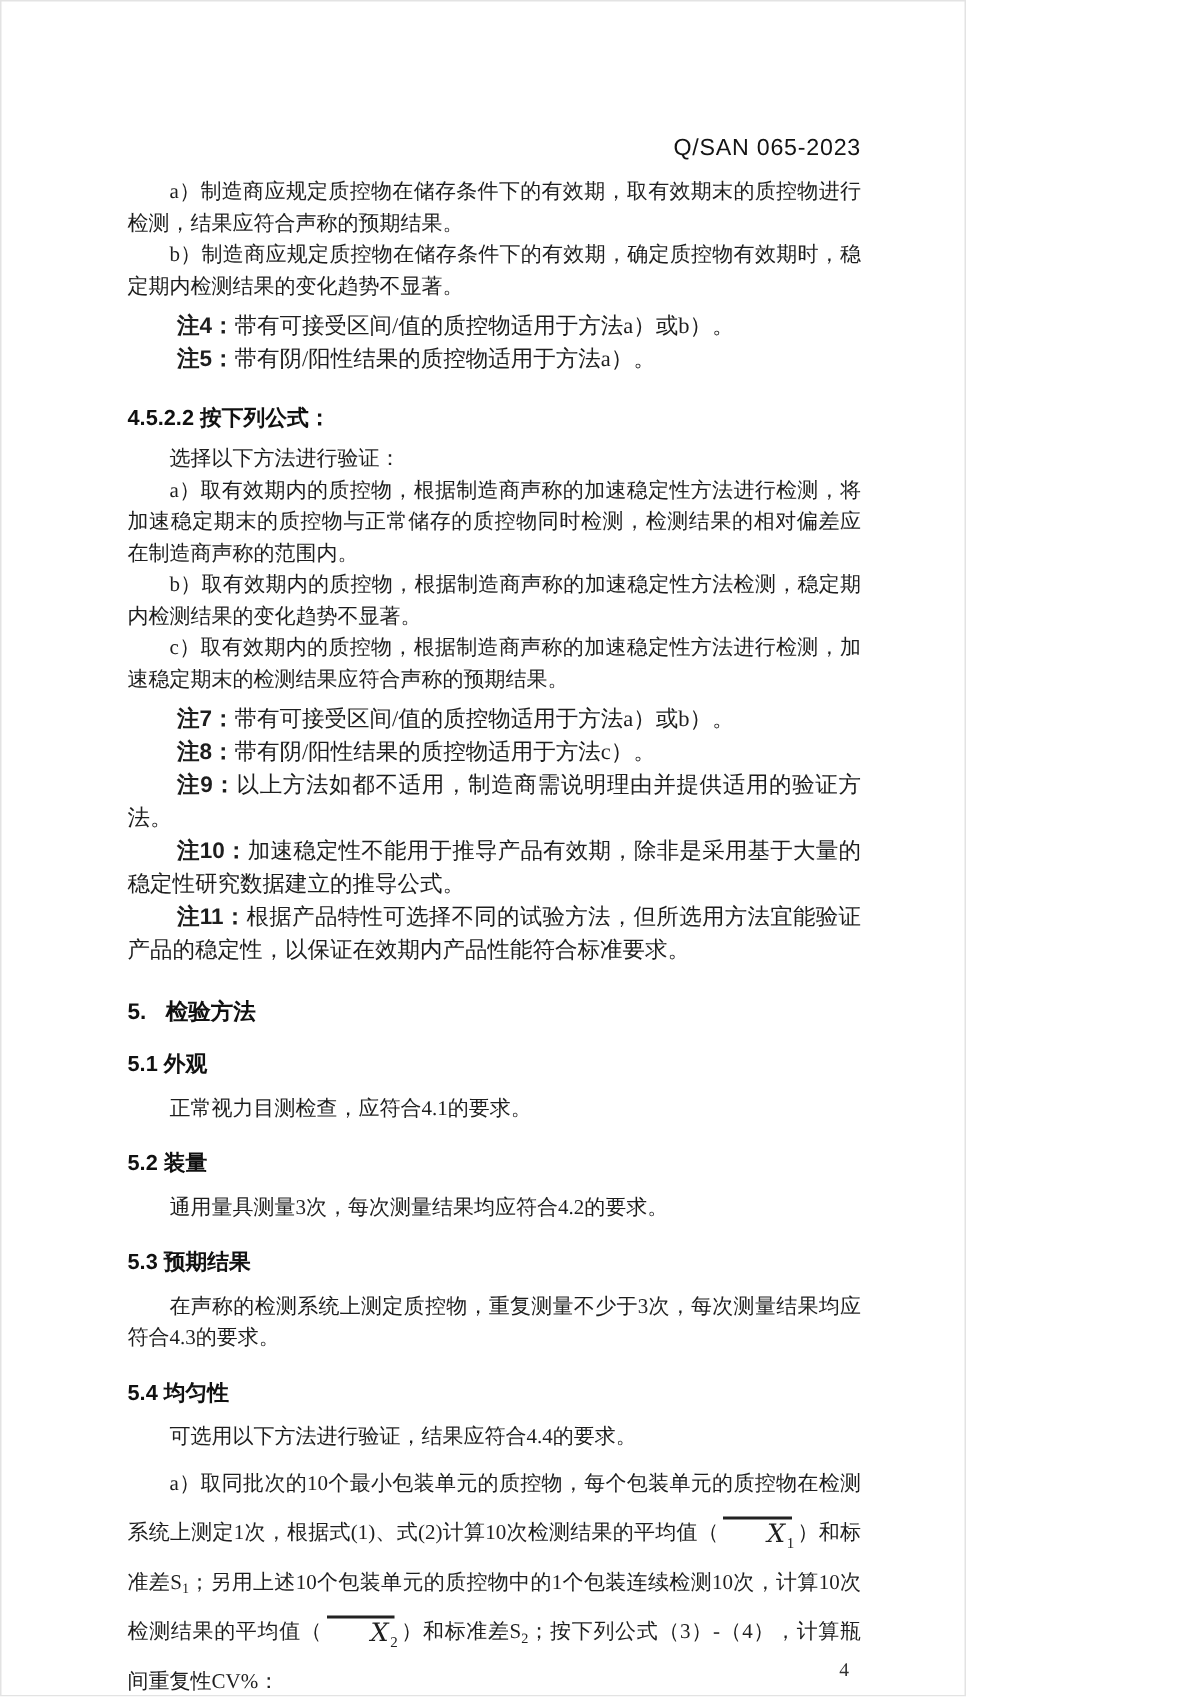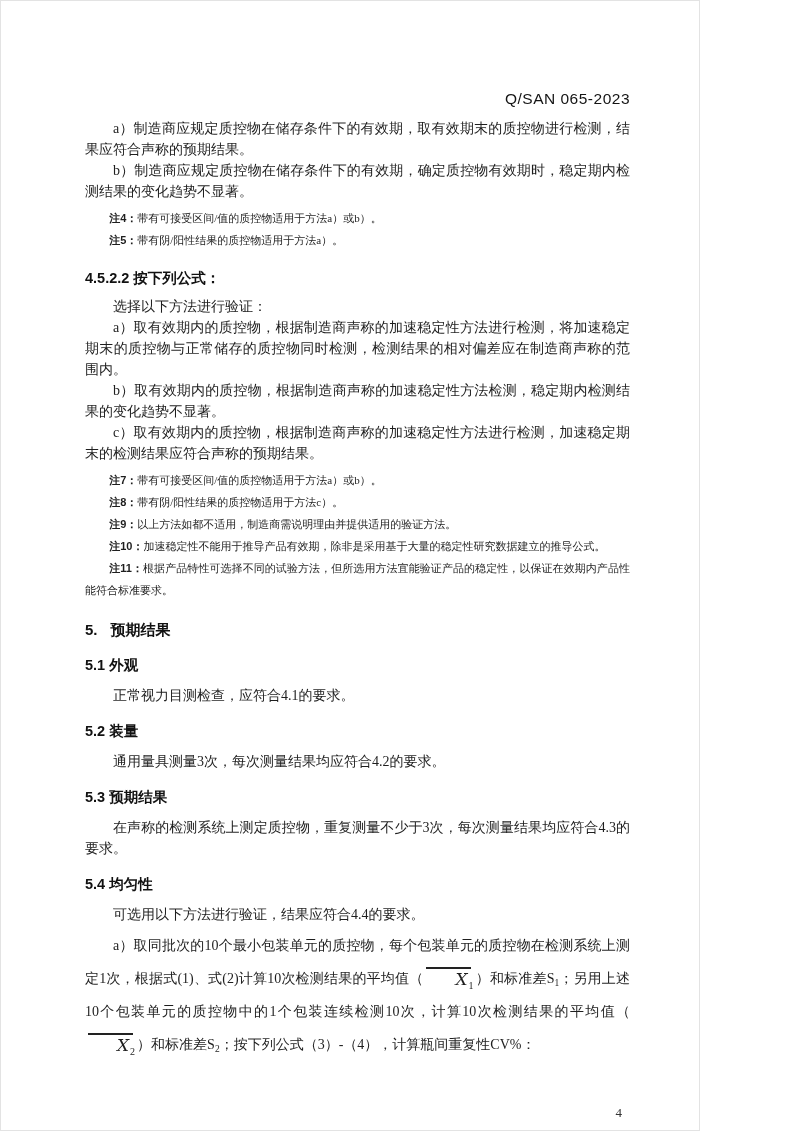--- a/index.html
+++ b/index.html
@@ -1,17 +1,17 @@
 <!DOCTYPE html>
 <html lang="zh"><head>
 <meta charset="utf-8">
 <style>
   html,body { margin:0; padding:0; background:#ffffff; }
   .page {
-    width:700px; height:1131px;
+    width:644px; height:1131px;
     background:#ffffff;
     position:relative;
     box-sizing:border-box;
     padding:90px 70px 0 85px;
     font-family:"Liberation Serif","DejaVu Serif",serif;
     color:#1e1e1e;
     overflow:hidden;
     outline:1px solid #e3e3e3; outline-offset:-1px;
   }
   .doc-header {
@@ -23,21 +23,21 @@
   }
   p.body {
     margin:0;
     font-size:14px; line-height:21px;
     text-indent:2em;
     text-align:justify;
   }
   .notes { margin:5px 0 0 0; }
   p.note {
     margin:0;
-    font-size:11px; line-height:22px;
+    font-size:15px; line-height:22px;
     text-indent:2.2em;
     text-align:justify;
   }
   .note-label {
     font-family:"Liberation Sans","DejaVu Sans",sans-serif;
     font-weight:700; font-style:normal;
   }
   h2, h3 { font-family:"Liberation Sans","DejaVu Sans",sans-serif; color:#111; }
   h3.h-sub {
     font-size:14.5px; font-weight:700;
@@ -105,21 +105,21 @@
 
   <div class="notes">
     <p class="note"><span class="note-label">注7：</span><span>带有可接受区间/值的质控物适用于方法a）或b）。</span></p>
     <p class="note"><span class="note-label">注8：</span><span>带有阴/阳性结果的质控物适用于方法c）。</span></p>
     <p class="note"><span class="note-label">注9：</span><span>以上方法如都不适用，制造商需说明理由并提供适用的验证方法。</span></p>
     <p class="note"><span class="note-label">注10：</span><span>加速稳定性不能用于推导产品有效期，除非是采用基于大量的稳定性研究数据建立的推导公式。</span></p>
     <p class="note"><span class="note-label">注11：</span><span>根据产品特性可选择不同的试验方法，但所选用方法宜能验证产品的稳定性，以保证在效期内产品性能符合标准要求。</span></p>
   </div>
 
   <h2 class="h-main">
-    <span>5.</span><span class="h-title">预期结果</span>
+    <span>5.</span><span class="h-title">检验方法</span>
   </h2>
 
   <h3 class="h-sub5">5.1 外观</h3>
   <p class="body">正常视力目测检查，应符合4.1的要求。</p>
 
   <h3 class="h-sub5">5.2 装量</h3>
   <p class="body">通用量具测量3次，每次测量结果均应符合4.2的要求。</p>
 
   <h3 class="h-sub5">5.3 预期结果</h3>
   <p class="body">在声称的检测系统上测定质控物，重复测量不少于3次，每次测量结果均应符合4.3的要求。</p>

